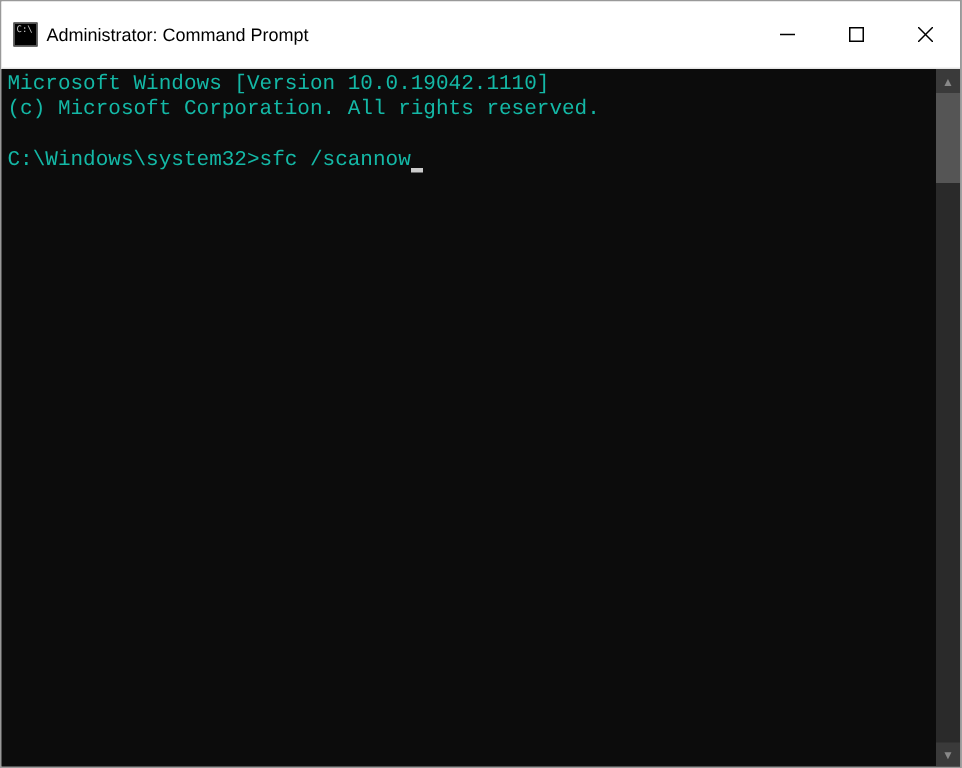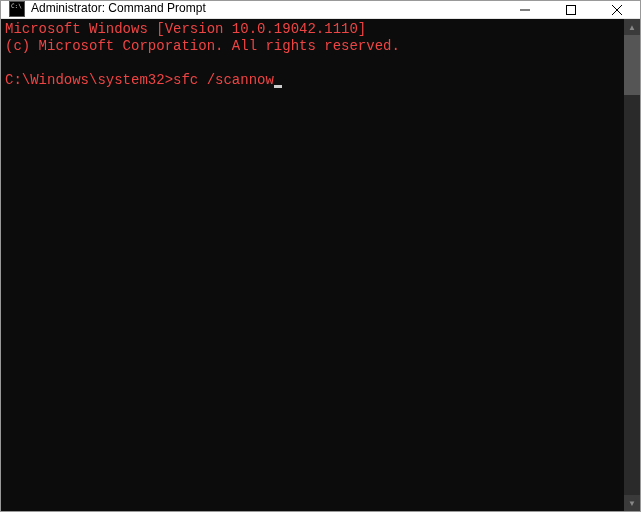--- a/index.html
+++ b/index.html
@@ -16,23 +16,24 @@
     }
     .window {
       width: 641px;
       height: 512px;
       background: #fff;
       border: 1px solid #999;
       display: flex;
       flex-direction: column;
     }
     .titlebar {
-      height: 18px;
+      height: 45px;
       background: #fff;
       display: flex;
+      align-items: center;
       border-bottom: 1px solid #e5e5e5;
     }
     .titlebar-icon {
       width: 16px;
       height: 16px;
       margin-left: 8px;
       margin-right: 6px;
       display: flex;
       align-items: center;
       justify-content: center;
@@ -73,21 +74,21 @@
     }
     .terminal-wrapper {
       flex: 1;
       display: flex;
       background: #0c0c0c;
       overflow: hidden;
     }
     .terminal {
       flex: 1;
       background: #0c0c0c;
-      color: #ef4444;
+      color: #14b8a6;
       font-family: Consolas, "Courier New", monospace;
       font-size: 14px;
       line-height: 17px;
       padding: 2px 4px;
       white-space: pre;
       overflow: hidden;
     }
     .scrollbar {
       width: 16px;
       background: #2a2a2a;

